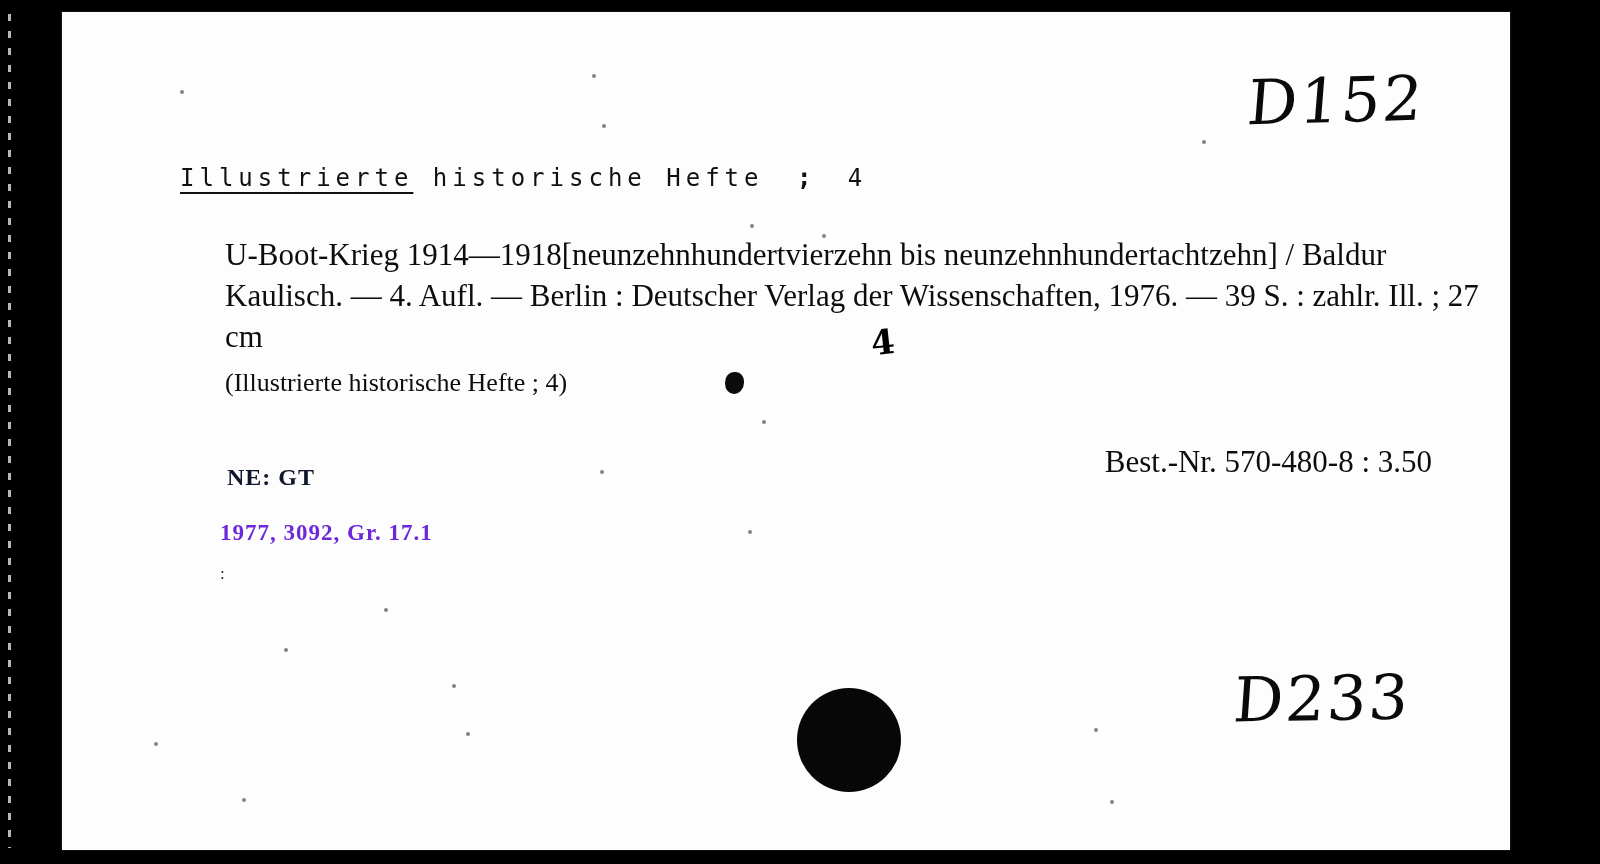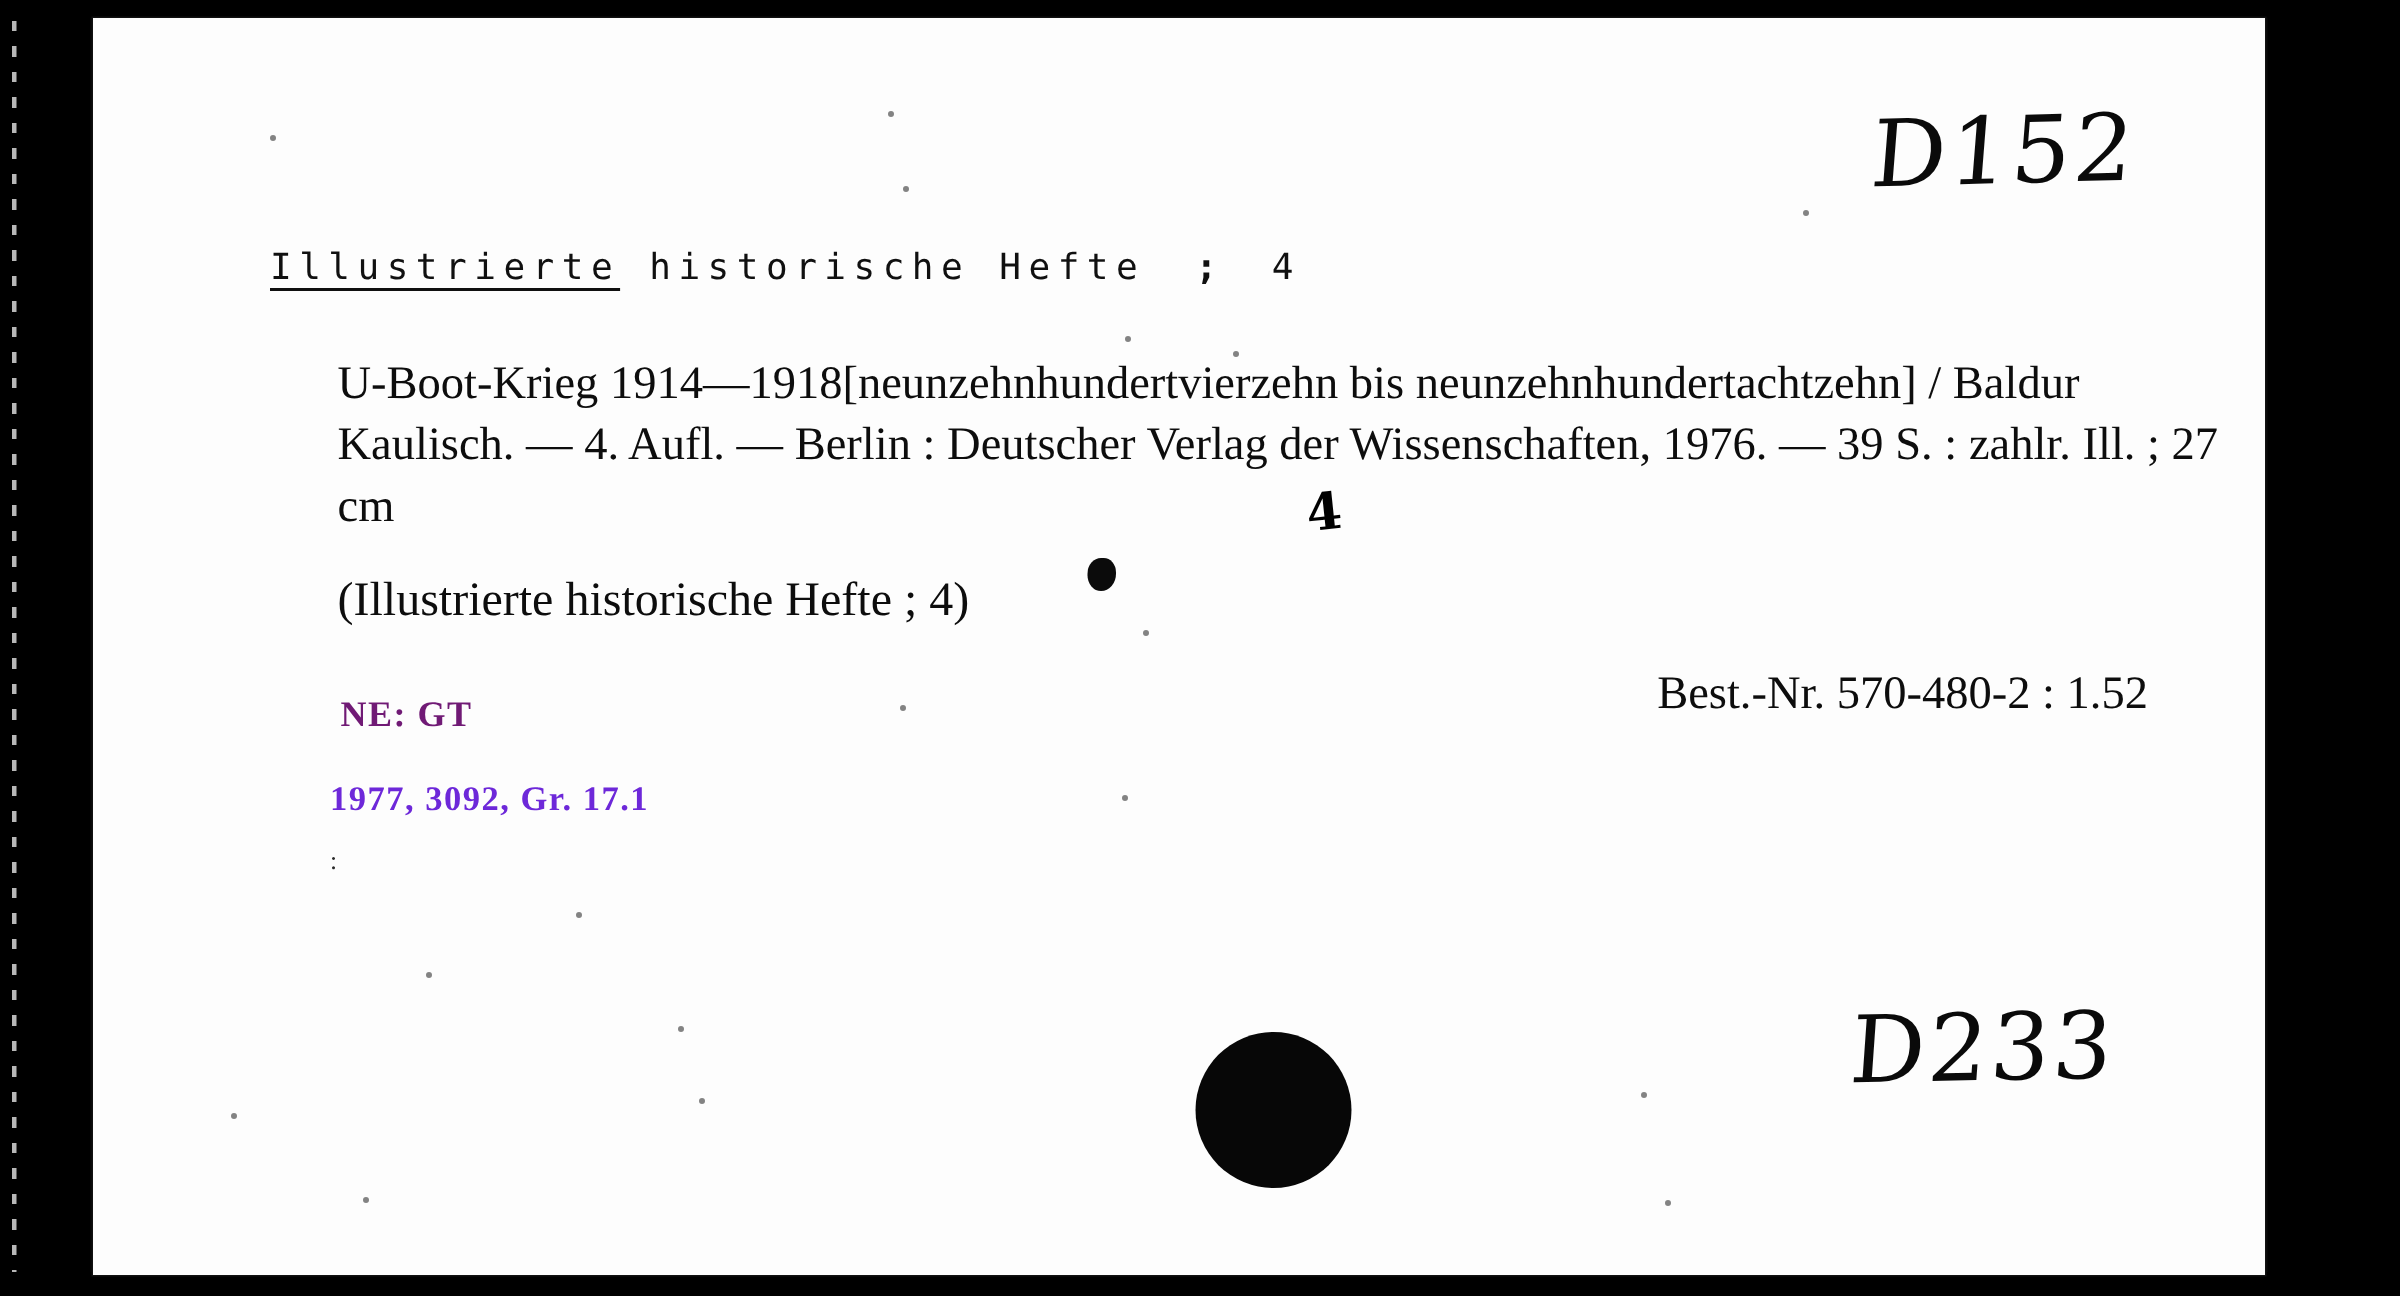--- a/index.html
+++ b/index.html
@@ -140,23 +140,23 @@
     margin-bottom: 2px;
   }
   .body-text {
     font-family: Liberation Serif, serif;
     font-size: 31px;
     line-height: 1.33;
     text-indent: 0;
   }
   .series-note {
     font-family: "Liberation Serif", serif;
-    font-size: 32px;
+    font-size: 26px;
     line-height: 1.33;
-    margin-top: 20px;
+    margin-top: 8px;
   }
 
   
   .overwrite-digit {
     position: absolute;
     left: 646px;
     top: 88px;
     font-family: "DejaVu Serif", serif;
     font-weight: 700;
     font-size: 34px;
@@ -187,21 +187,21 @@
 
   
   .note-ne {
     position: absolute;
     left: 165px;
     top: 452px;
     font-family: "Liberation Serif", serif;
     font-weight: 700;
     font-size: 24px;
     letter-spacing: 1px;
-    color: #701a75;
+    color: #0f172a;
     text-align: center;
   }
   .note-code {
     position: absolute;
     left: 158px;
     top: 508px;
     font-family: "Liberation Serif", serif;
     font-weight: 700;
     font-size: 23px;
     letter-spacing: 1px;
@@ -261,21 +261,21 @@
     </div>
 
     <div class="entry">
       <div class="body-text">U-Boot-Krieg 1914—1918[neunzehnhundertvierzehn bis neunzehnhundertachtzehn] / Baldur Kaulisch. — 4. Aufl. — Berlin : Deutscher Verlag der Wissenschaften, 1976. — 39 S. : zahlr. Ill. ; 27 cm</div>
       <div class="series-note">(Illustrierte historische Hefte ; 4)</div>
 
       <div class="overwrite-digit">4</div>
       <div class="ink-blot"></div>
     </div>
 
-    <div class="order-no">Best.-Nr. 570-480-2 : 1.52</div>
+    <div class="order-no">Best.-Nr. 570-480-8 : 3.50</div>
 
     <div class="note-ne">NE: GT</div>
     <div class="note-code">1977, 3092, Gr. 17.1</div>
     <div class="tiny-mark">:</div>
 
     <div class="handwritten" id="shelfmark-bottom">D233</div>
 
     <div class="ink-dot"></div>
 
     <div class="speck" style="left:530px;  top:62px;"></div>

